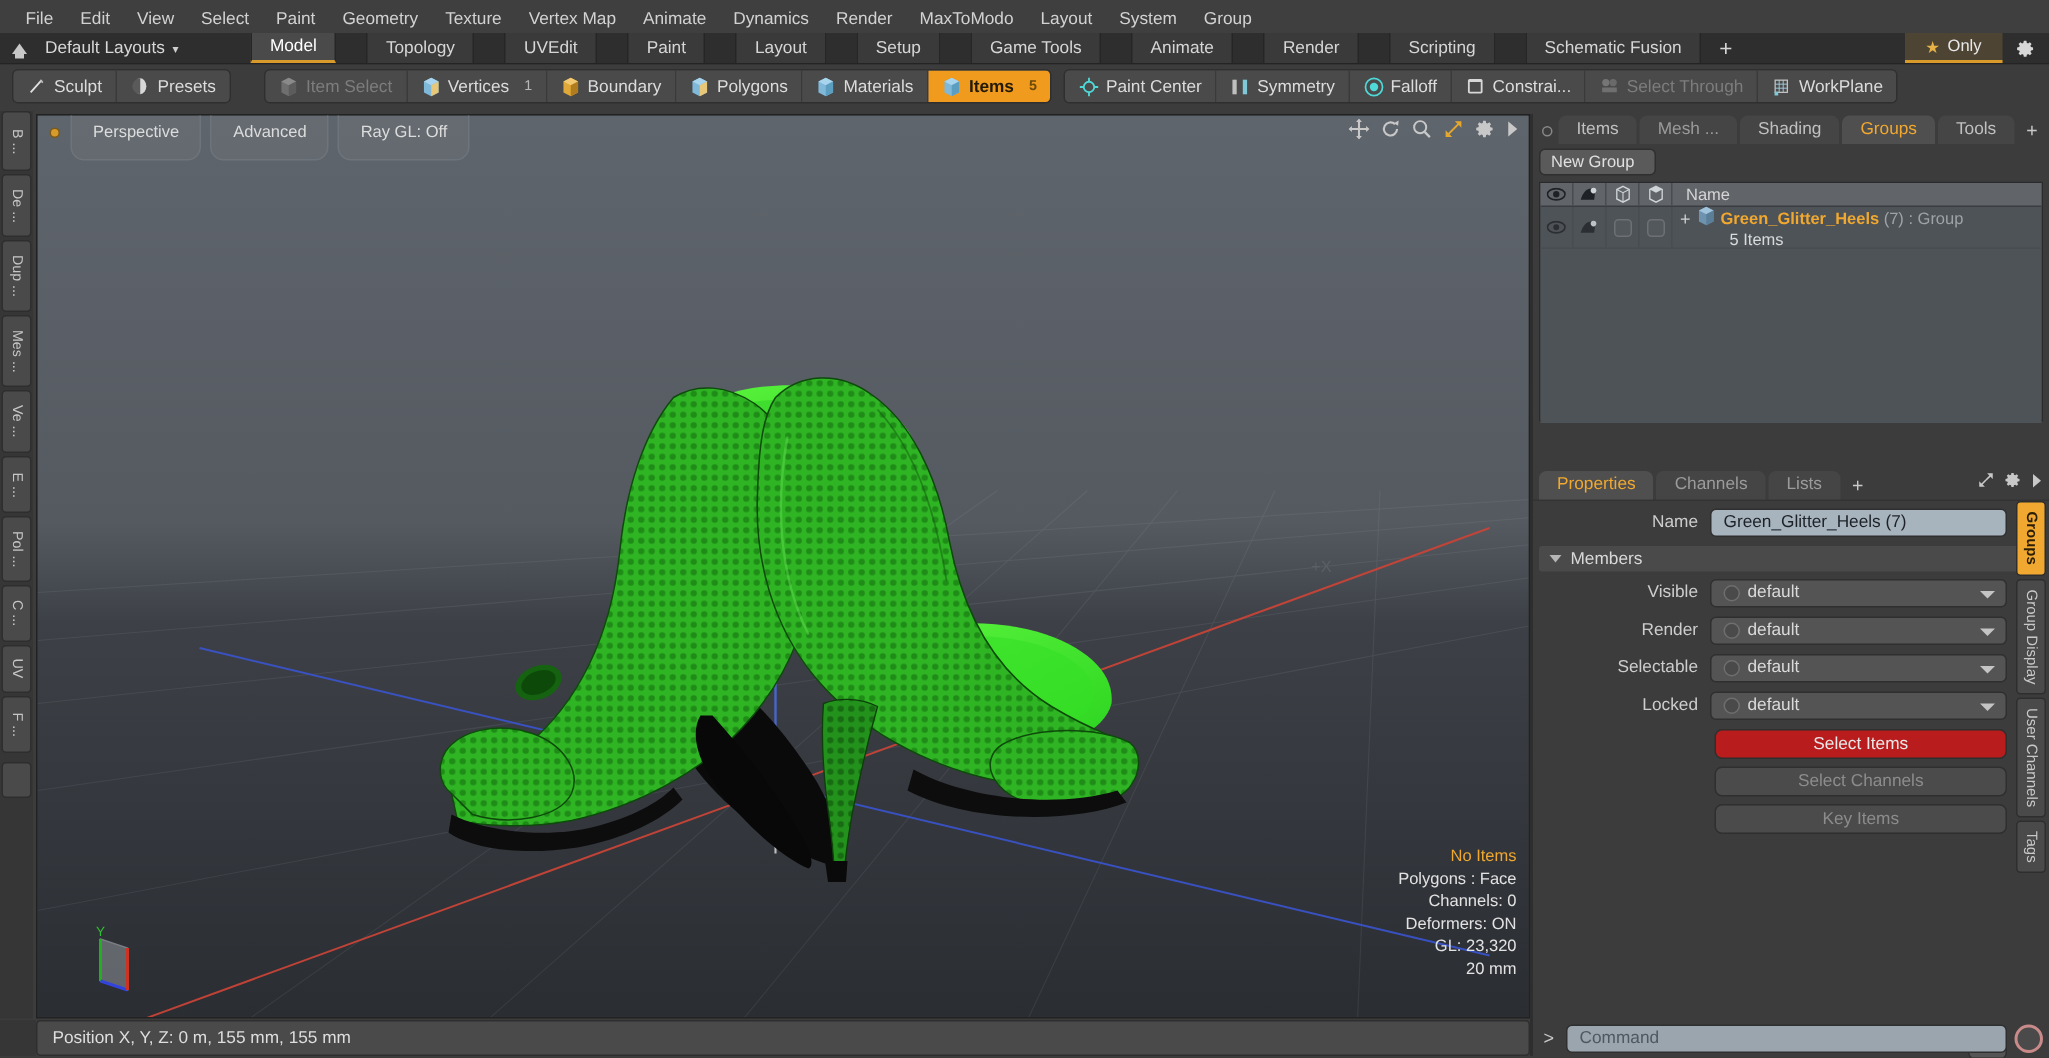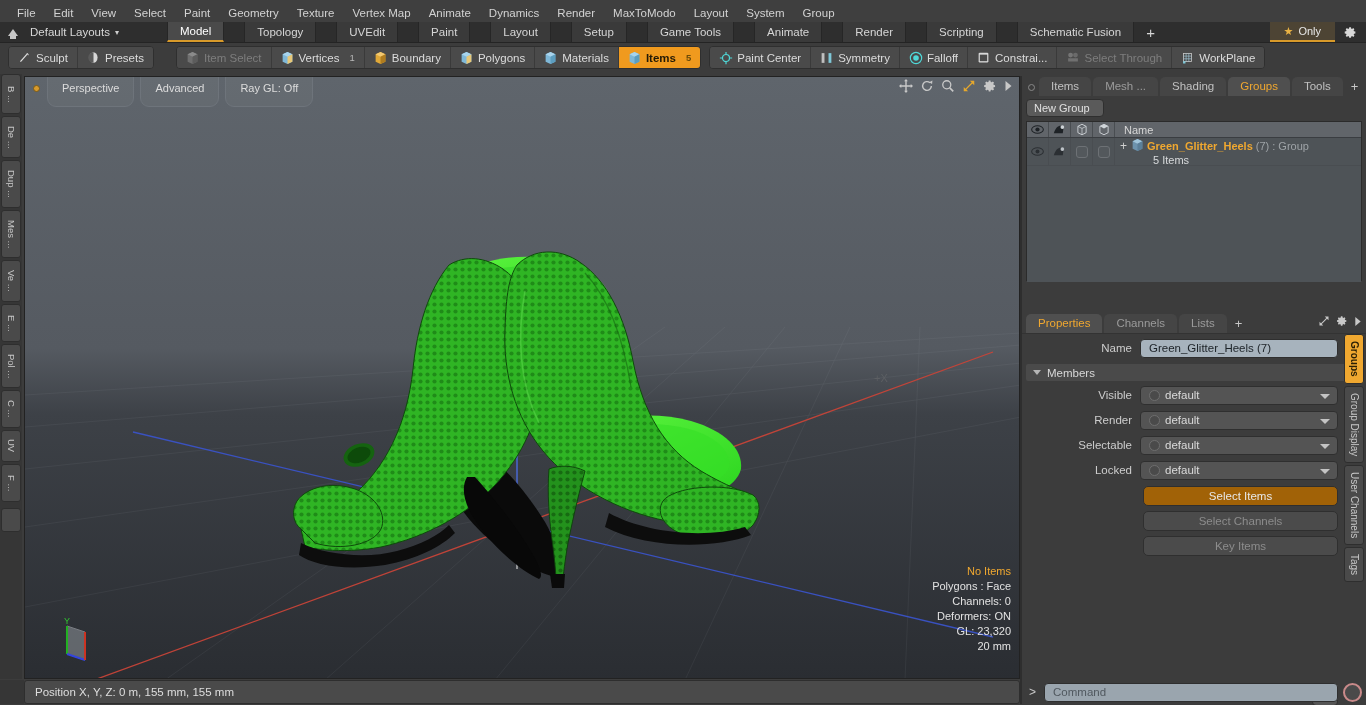--- a/index.html
+++ b/index.html
@@ -282,21 +282,21 @@
     position: relative;
   }
   .nonebox .ntxt { font-size: 11.5px; color: #dcdcdc; }
   .nonebox .corner {
     position: absolute; right: 2px; bottom: 2px;
     width: 0; height: 0; border-left: 7px solid transparent;
     border-bottom: 7px solid #6a6a6a;
   }
   .pbtn {
     margin-left: 121px; margin-right: 28px; height: 20px; margin-top: 5px;
-    background: #a16207; border: 1px solid #2f2f2f; border-radius: 5px;
+    background: #b91c1c; border: 1px solid #2f2f2f; border-radius: 5px;
     display: flex; align-items: center; justify-content: center;
     font-size: 11.5px; color: #e8e8e8;
   }
   .pbtn.dis { color: #8c8c8c; background: #4b4b4b; }
   .ffbtn {
     position: absolute; right: 28px; bottom: 8px;
     width: 26px; height: 19px; background: #555; border: 1px solid #2f2f2f;
     border-radius: 4px; display: flex; align-items: center; justify-content: center;
     font-size: 11px; color: #b9d9d9;
   }

